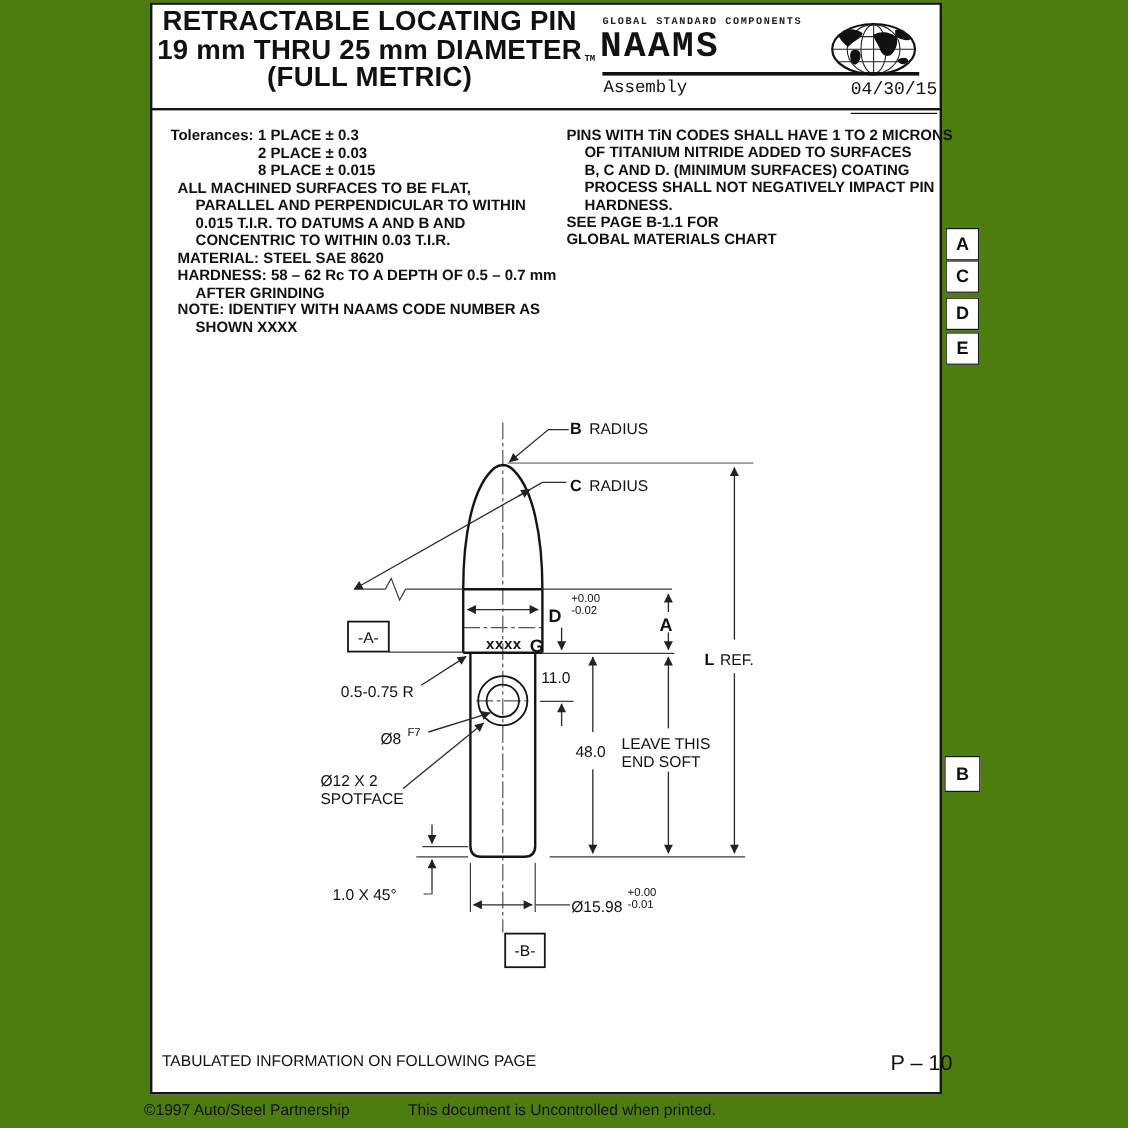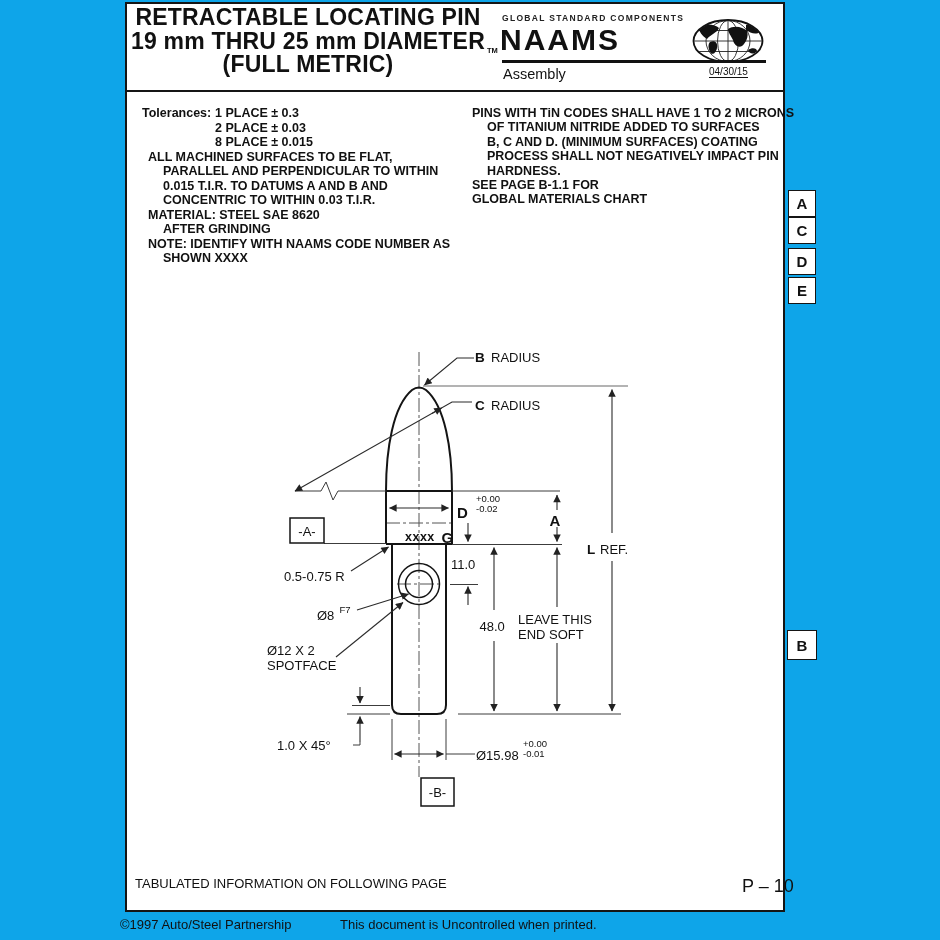--- a/index.html
+++ b/index.html
@@ -1,32 +1,32 @@
 <!DOCTYPE html>
 <html><head>
 <meta charset="utf-8">
 <style>
   html,body{margin:0;padding:0;background:#fff;}
-  #page{position:relative;width:940px;height:940px;background:#0ea5e9;overflow:hidden;
+  #page{position:relative;width:940px;height:940px;background:#4d7c0f;overflow:hidden;
         font-family:"Liberation Sans",sans-serif;color:#111;}
   .abs{position:absolute;}
   
   #frame{left:125px;top:2px;width:660px;height:910px;border:2px solid #151515;box-sizing:border-box;background:#fff;}
   #title-sep{left:125px;top:90px;width:660px;height:2px;background:#151515;}
   
   #title{left:131px;top:6px;width:354px;text-align:center;font-weight:bold;
          font-size:23px;line-height:23.5px;letter-spacing:.2px;white-space:nowrap;}
   
-  #logo{left:487px;top:0;width:300px;height:80px;}
+  #logo{left:487px;top:0;width:300px;height:80px;font-family:Liberation Mono, monospace;}
   #logo .tagline{left:15px;top:13px;font-size:8.5px;font-weight:600;letter-spacing:1.3px;color:#222;white-space:nowrap;}
   #logo .tm{left:0px;top:46px;font-size:7.5px;font-weight:bold;}
   #logo .naams{left:13px;top:21px;font-size:30px;line-height:38px;font-weight:bold;letter-spacing:2px;}
   #logo .rule{left:15px;top:60px;width:264px;height:2.5px;background:#111;}
   #logo .assembly{left:16px;top:66px;font-size:14.5px;}
-  #logo .date{left:222px;top:66px;font-size:10px;border-bottom:1.5px solid #111;padding-bottom:0;}
+  #logo .date{left:222px;top:66px;font-size:15px;border-bottom:1.5px solid #111;padding-bottom:11px;}
   #logo .globe{left:204px;top:18px;}
   
   .notes{font-size:12.5px;line-height:14.5px;white-space:nowrap;font-weight:bold;}
   #notes-left{left:125px;top:106px;}
   #notes-right{left:472px;top:106px;line-height:14.4px;}
   .tol-label{display:inline-block;width:73px;}
   
   .zone{width:28px;height:27px;border:1.7px solid #151515;background:#fff;box-sizing:border-box;
         display:flex;align-items:center;justify-content:center;font-weight:bold;font-size:15px;}
   
@@ -92,20 +92,21 @@
 
   <div class="abs notes" id="notes-left">
     <div style="margin-left:17px"><span class="tol-label">Tolerances:</span><span>1 PLACE ± 0.3</span></div>
     <div style="margin-left:90px">2 PLACE ± 0.03</div>
     <div style="margin-left:90px">8 PLACE ± 0.015</div>
     <div style="margin-left:23px">ALL MACHINED SURFACES TO BE FLAT,</div>
     <div style="margin-left:38px">PARALLEL AND PERPENDICULAR TO WITHIN</div>
     <div style="margin-left:38px">0.015 T.I.R. TO DATUMS A AND B AND</div>
     <div style="margin-left:38px">CONCENTRIC TO WITHIN 0.03 T.I.R.</div>
     <div style="margin-left:23px">MATERIAL: STEEL SAE 8620</div>
+    <div style="margin-left:23px">HARDNESS: 58 – 62 Rc TO A DEPTH OF 0.5 – 0.7 mm</div>
     <div style="margin-left:38px">AFTER GRINDING</div>
     <div style="margin-left:23px">NOTE: IDENTIFY WITH NAAMS CODE NUMBER AS</div>
     <div style="margin-left:38px"><span>SHOWN </span><b>XXXX</b></div>
   </div>
 
   <div class="abs notes" id="notes-right">
     <div>PINS WITH TiN CODES SHALL HAVE 1 TO 2 MICRONS</div>
     <div style="margin-left:15px">OF TITANIUM NITRIDE ADDED TO SURFACES</div>
     <div style="margin-left:15px">B, C AND D. (MINIMUM SURFACES) COATING</div>
     <div style="margin-left:15px">PROCESS SHALL NOT NEGATIVELY IMPACT PIN</div>

